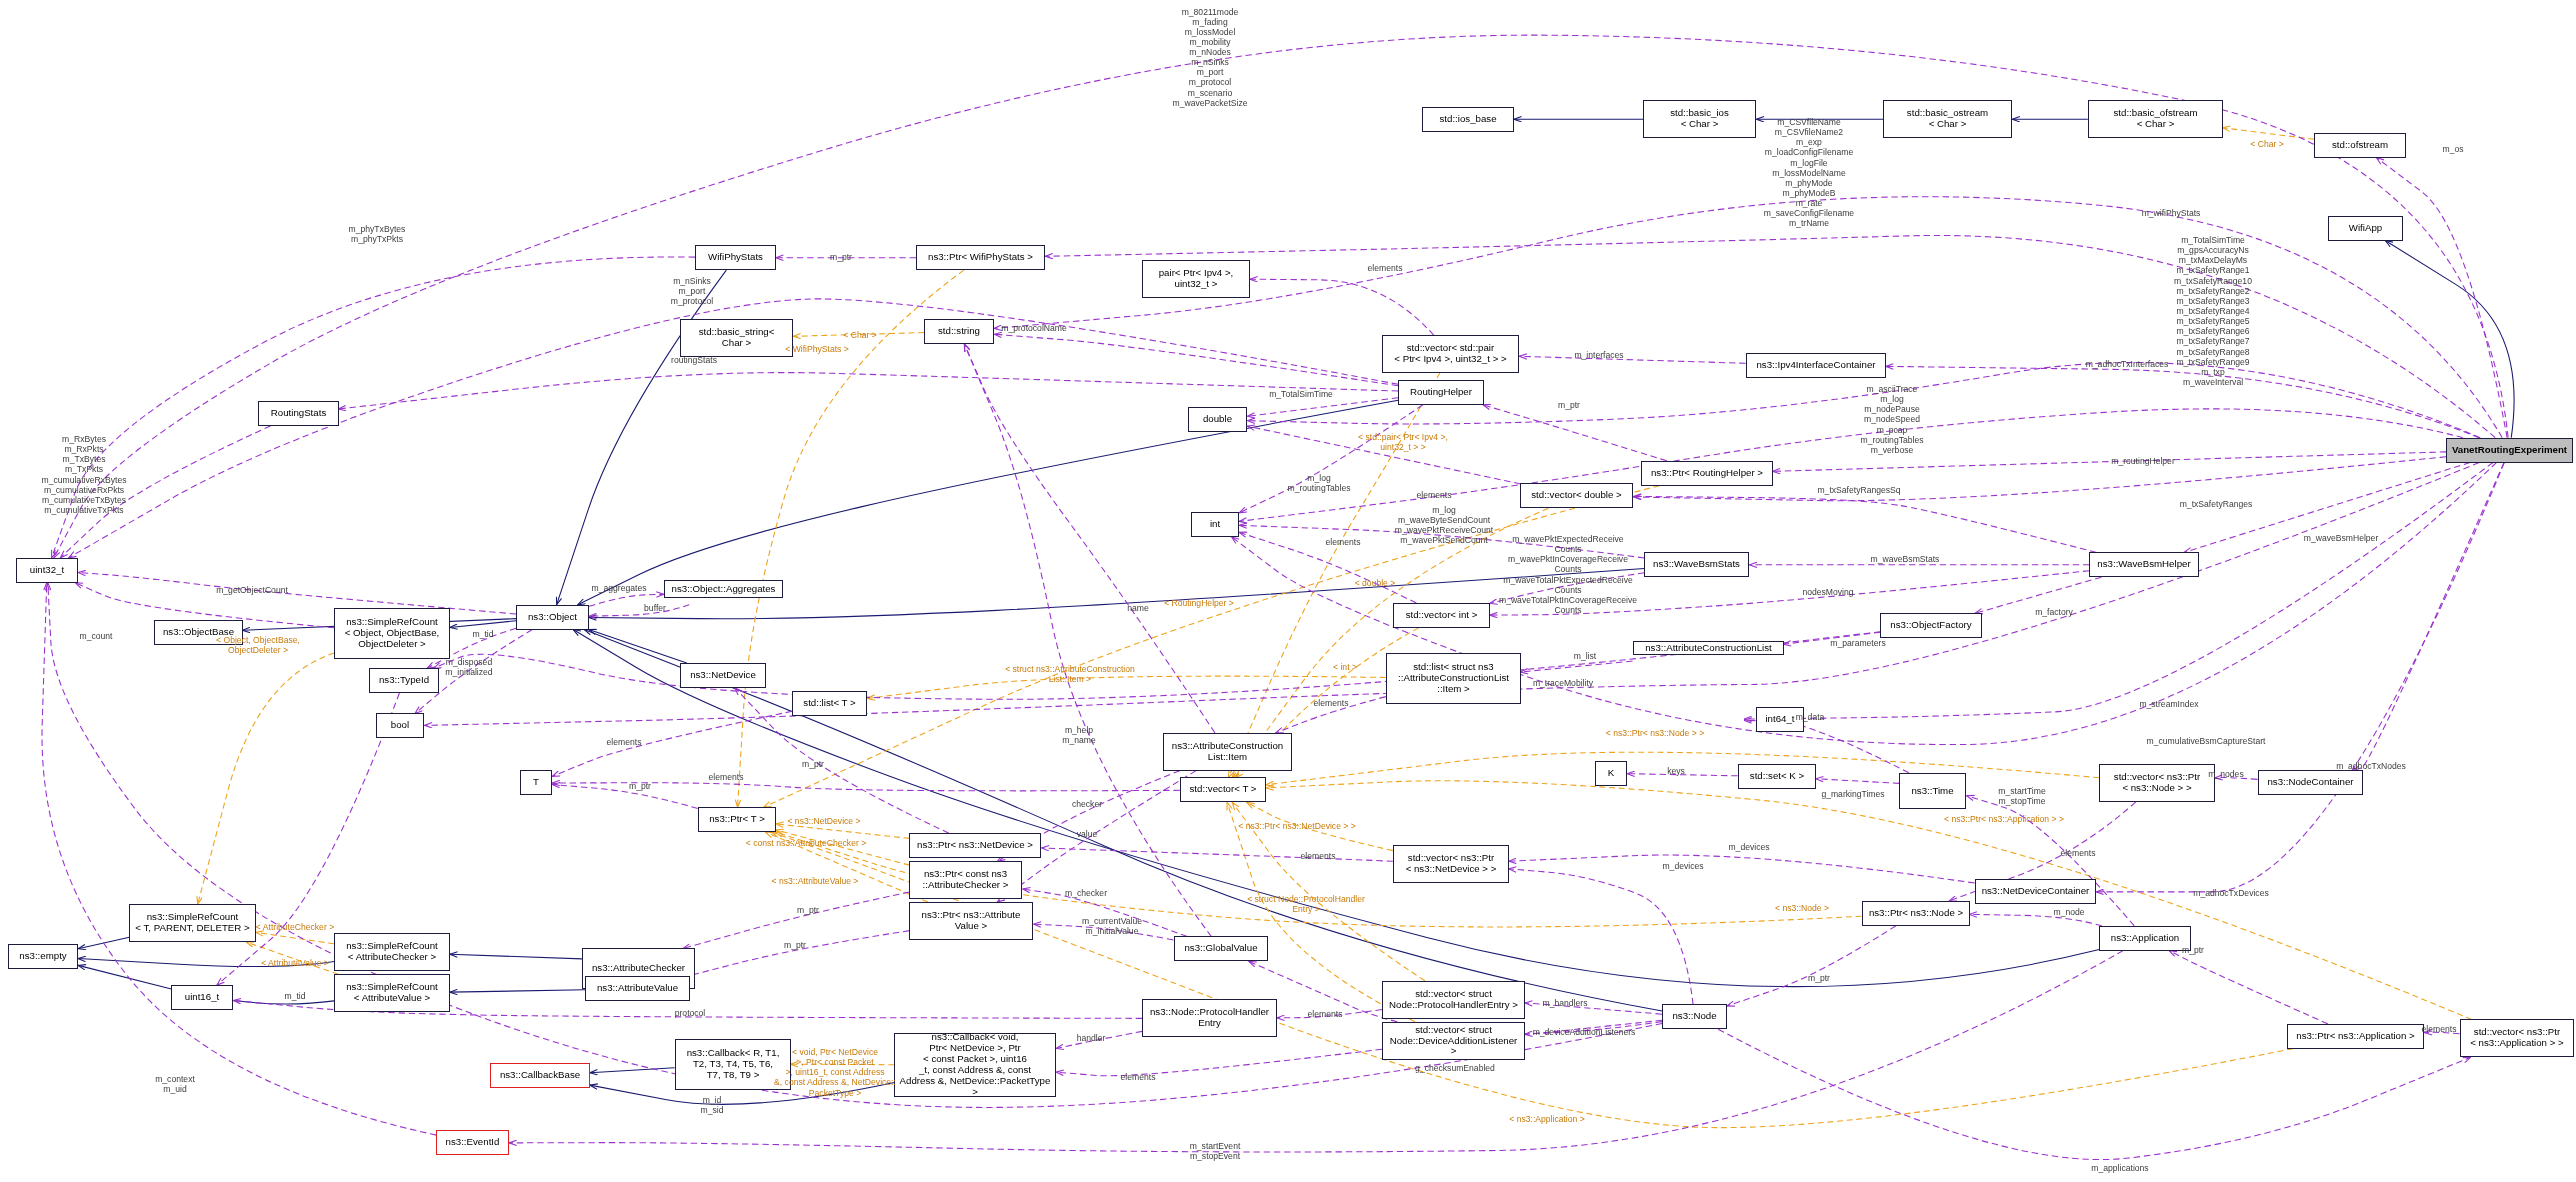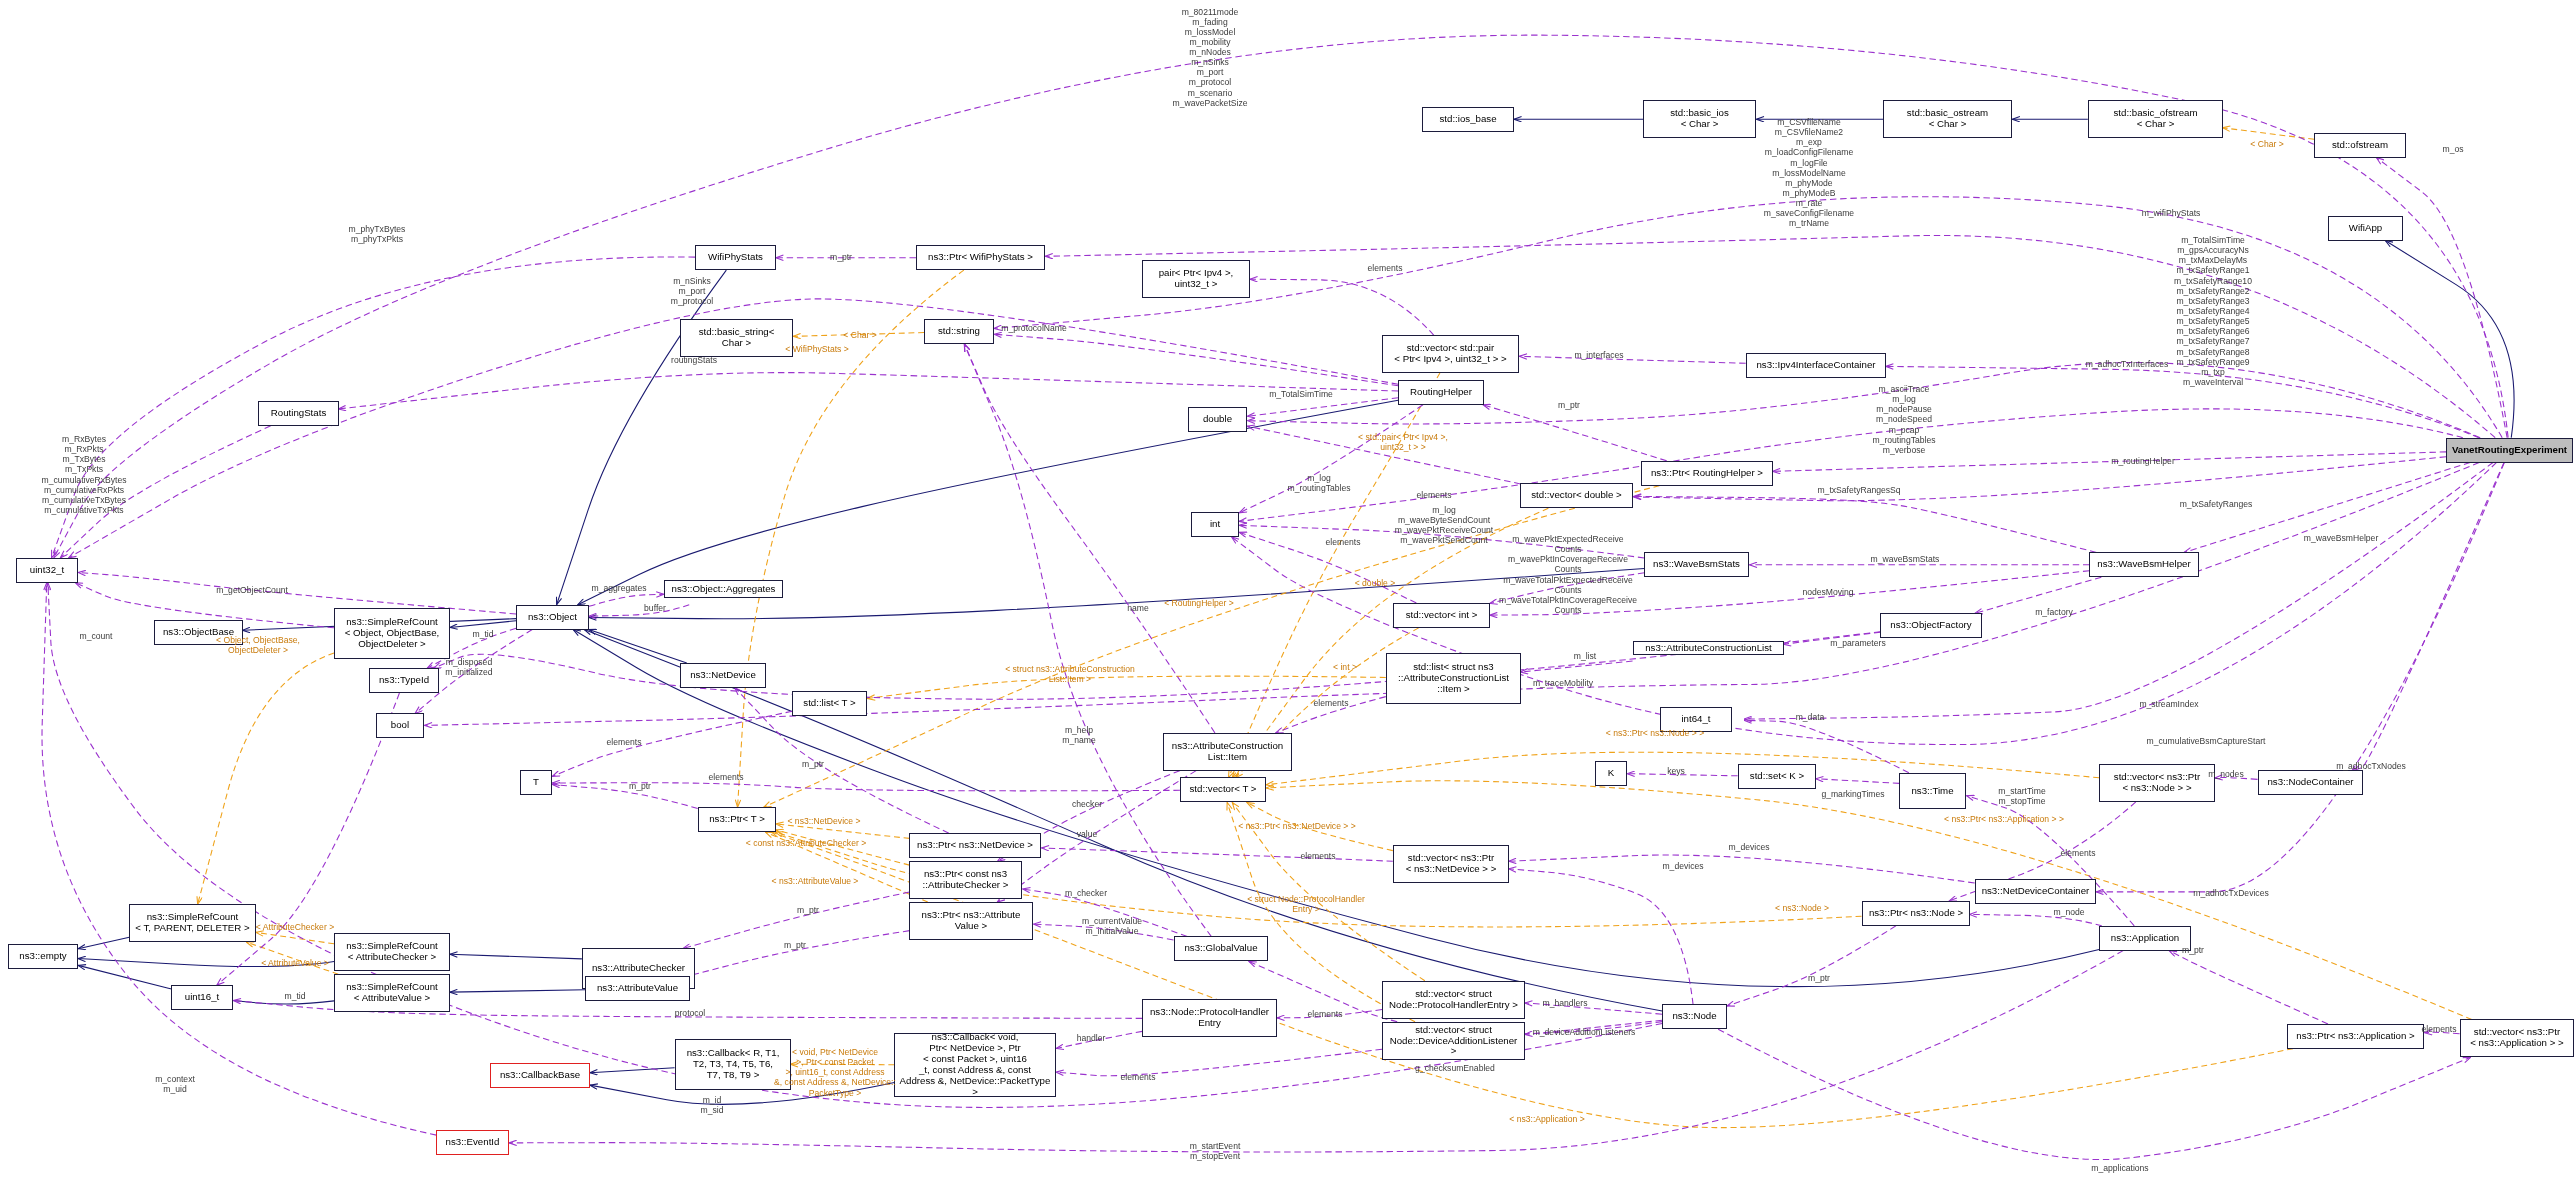--- a/index.html
+++ b/index.html
@@ -239,21 +239,21 @@
     <div class="node truncated" style="left: 490px; top: 1063px; width: 100px; height: 25px;">ns3::CallbackBase</div>
     <div class="node" style="left: 894px; top: 1033px; width: 162px; height: 64px;">ns3::Callback&lt; void,
 Ptr&lt; NetDevice &gt;, Ptr
 &lt; const Packet &gt;, uint16
 _t, const Address &amp;, const
 Address &amp;, NetDevice::PacketType &gt;</div>
     <div class="node truncated" style="left: 436px; top: 1130px; width: 73px; height: 25px;">ns3::EventId</div>
     <div class="node" style="left: 1899px; top: 773px; width: 67px; height: 36px;">ns3::Time</div>
     <div class="node" style="left: 1738px; top: 764px; width: 78px; height: 25px;">std::set&lt; K &gt;</div>
     <div class="node" style="left: 1595px; top: 761px; width: 32px; height: 25px;">K</div>
-    <div class="node" style="left: 1660px; top: 707px; width: 72px; height: 25px;">int64_t</div>
+    <div class="node" style="left: 1756px; top: 707px; width: 48px; height: 25px;">int64_t</div>
     <div class="node" style="left: 2099px; top: 764px; width: 116px; height: 38px;">std::vector&lt; ns3::Ptr
 &lt; ns3::Node &gt; &gt;</div>
     <div class="node" style="left: 2258px; top: 770px; width: 105px; height: 25px;">ns3::NodeContainer</div>
     <div class="node" style="left: 1862px; top: 901px; width: 108px; height: 25px;">ns3::Ptr&lt; ns3::Node &gt;</div>
     <div class="node" style="left: 1975px; top: 879px; width: 121px; height: 25px;">ns3::NetDeviceContainer</div>
     <div class="node" style="left: 1393px; top: 845px; width: 116px; height: 38px;">std::vector&lt; ns3::Ptr
 &lt; ns3::NetDevice &gt; &gt;</div>
     <div class="node" style="left: 2099px; top: 926px; width: 92px; height: 25px;">ns3::Application</div>
     <div class="node" style="left: 2460px; top: 1019px; width: 114px; height: 38px;">std::vector&lt; ns3::Ptr
 &lt; ns3::Application &gt; &gt;</div>
@@ -410,21 +410,21 @@
     <div class="elabel" style="left: 1215px; top: 1141px;">m_startEvent
 m_stopEvent</div>
     <div class="elabel t" style="left: 1547px; top: 1114px;">&lt; ns3::Application &gt;</div>
     <div class="elabel t" style="left: 2004px; top: 814px;">&lt; ns3::Ptr&lt; ns3::Application &gt; &gt;</div>
     <div class="elabel t" style="left: 1802px; top: 903px;">&lt; ns3::Node &gt;</div>
     <div class="elabel" style="left: 1343px; top: 537px;">elements</div>
     <div class="elabel t" style="left: 1375px; top: 578px;">&lt; double &gt;</div>
     <div class="elabel t" style="left: 1345px; top: 662px;">&lt; int &gt;</div>
     <div class="elabel t" style="left: 1403px; top: 432px;">&lt; std::pair&lt; Ptr&lt; Ipv4 &gt;,
 uint32_t &gt; &gt;</div>
-    <div class="elabel" style="left: 1892px; top: 384px; margin-left: 12px;">m_asciiTrace
+    <div class="elabel" style="left: 1892px; top: 384px;">m_asciiTrace
 m_log
 m_nodePause
 m_nodeSpeed
 m_pcap
 m_routingTables
 m_verbose</div>
     <div class="elabel" style="left: 1563px; top: 678px;">m_traceMobility</div>
     <div class="elabel" style="left: 175px; top: 1074px;">m_context
 m_uid</div>
     <div class="elabel" style="left: 1138px; top: 1072px;">elements</div>

